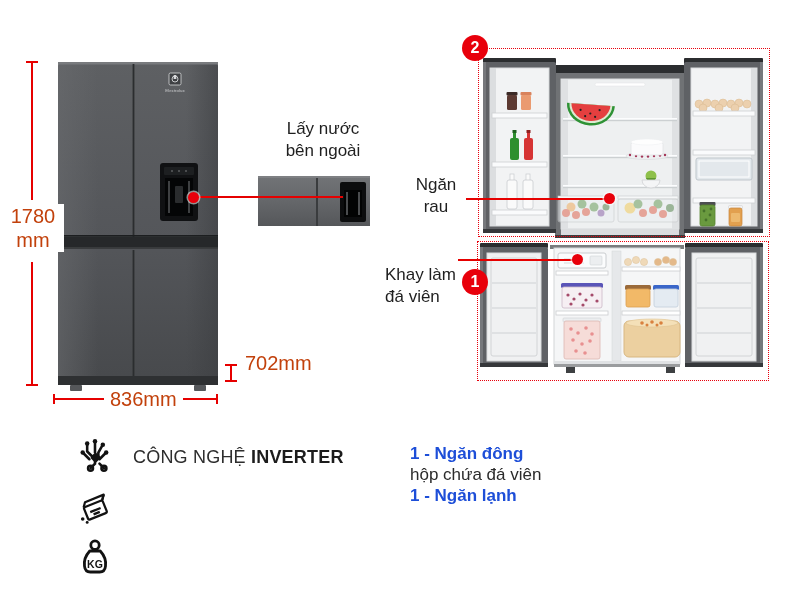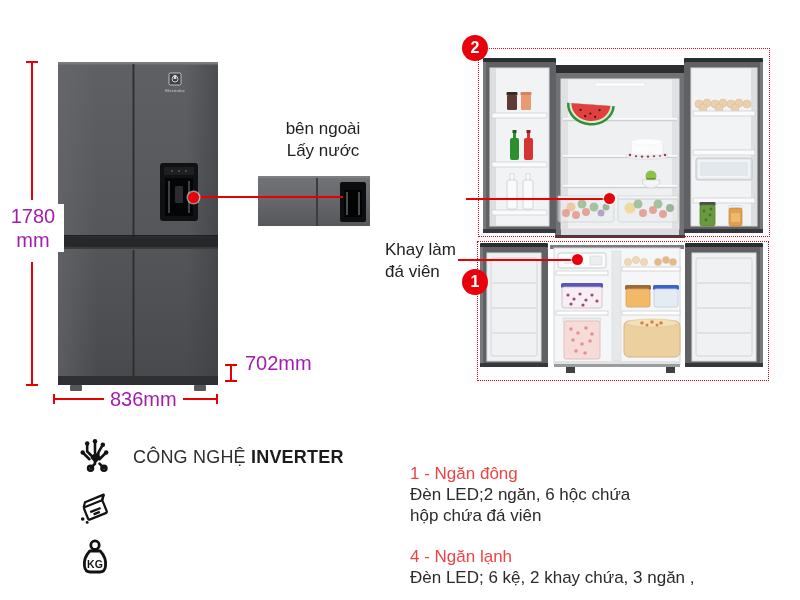--- a/index.html
+++ b/index.html
@@ -10,33 +10,33 @@
   
   .red-line{position:absolute;height:2px;background:#e60000;z-index:6;}
   .red-dot{position:absolute;width:11px;height:11px;border-radius:50%;
            background:#e8000b;box-shadow:0 0 0 1.5px rgba(255,255,255,.55);z-index:7;}
   .dash-box{position:absolute;border:1.6px dotted #e8000b;z-index:5;}
   .badge{position:absolute;width:26px;height:26px;border-radius:50%;background:#e8000b;
          color:#fff;font-weight:bold;font-size:16px;display:flex;align-items:center;
          justify-content:center;z-index:8;}
   
   .callout{position:absolute;font-size:17px;line-height:22px;color:#1f1f1f;z-index:8;}
-  .dim-label{position:absolute;font-size:20px;line-height:24px;color:#a21caf;z-index:8;
+  .dim-label{position:absolute;font-size:20px;line-height:24px;color:#c2410c;z-index:8;
              background:#ffffff;}
   .dim-tick{position:absolute;background:#e60000;z-index:4;}
   
   .spec-row{position:absolute;display:flex;align-items:center;z-index:8;}
   .spec-icon{width:40px;display:flex;justify-content:center;}
   .spec-text{margin-left:18px;font-size:18px;letter-spacing:.2px;color:#2d2d2d;
              white-space:nowrap;}
   .spec-text b{color:#1c1c1c;}
   
   .comp{position:absolute;font-size:17px;line-height:21px;color:#2b2b2b;z-index:8;
         white-space:nowrap;}
-  .comp .title{color:#ef4444;font-weight:normal;margin-top:20px;}
+  .comp .title{color:#1d4ed8;font-weight:bold;}
   
   .inset{position:absolute;left:258px;top:176px;width:112px;height:48px;z-index:3;
          background:linear-gradient(180deg,#717376 0%,#636568 55%,#55575a 100%);
          border-top:2px solid #7e8083;}
   .inset .gap{position:absolute;left:58px;top:0;width:2px;height:48px;background:#3a3c3e;}
   .inset .disp{position:absolute;left:82px;top:4px;width:26px;height:40px;background:#0c0d0e;
                border-radius:2px;}
   .inset .disp .recess{position:absolute;left:4px;top:8px;width:18px;height:27px;background:#020303;}
   .inset .disp .hl1,.inset .disp .hl2{position:absolute;top:10px;width:1.5px;height:23px;background:#4a4c4e;}
   .inset .disp .hl1{left:6px;} .inset .disp .hl2{left:18px;}
@@ -113,22 +113,22 @@
   <div class="dim-tick" style="left:53px;top:398px;width:165px;height:1.6px"></div>
   <div class="dim-tick" style="left:216px;top:394px;width:1.6px;height:10px"></div>
   <div class="dim-label" style="left:104px;top:387px;padding:0 6px">836mm</div>
 
   <div class="dim-tick" style="left:225px;top:364px;width:12px;height:1.6px"></div>
   <div class="dim-tick" style="left:230px;top:364px;width:1.6px;height:17px"></div>
   <div class="dim-tick" style="left:225px;top:380px;width:12px;height:1.6px"></div>
   <div class="dim-label" style="left:245px;top:351px">702mm</div>
 
   <div class="callout" style="left:262px;top:118px;width:122px;text-align:center">
+    <div>Lấy nước</div>
     <div>bên ngoài</div>
-    <div>Lấy nước</div>
   </div>
   <div class="inset">
     <div class="gap"></div>
     <div class="disp">
       <div class="recess"></div>
       <div class="hl1"></div>
       <div class="hl2"></div>
     </div>
   </div>
   <div class="red-line" style="left:196px;top:196px;width:147px"></div>
@@ -384,24 +384,28 @@
       <rect x="215" y="308" width="78" height="4" fill="#35373a"></rect>
     </g>
   </svg>
 
   <div class="dash-box" style="left:478px;top:48px;width:290px;height:187px"></div>
   <div class="dash-box" style="left:477px;top:241px;width:290px;height:138px"></div>
 
   <div class="badge" style="left:462px;top:35px">2</div>
   <div class="badge" style="left:462px;top:269px">1</div>
 
+  <div class="callout" style="left:406px;top:174px;width:60px;text-align:center">
+    <div>Ngăn</div>
+    <div>rau</div>
+  </div>
   <div class="red-line" style="left:466px;top:198px;width:145px"></div>
   <div class="red-dot" style="left:604px;top:193px"></div>
 
-  <div class="callout" style="left:385px;top:239px;width:78px">
+  <div class="callout" style="left:385px;top:264px;width:78px">
     <div>Khay làm</div>
     <div>đá viên</div>
   </div>
   <div class="red-line" style="left:458px;top:259px;width:120px"></div>
   <div class="red-dot" style="left:572px;top:254px"></div>
 
   <div class="spec-row" style="left:75px;top:438px">
     <div class="spec-icon">
       <svg width="38" height="38" viewBox="0 0 34 34" fill="none" stroke="#121212" stroke-width="2.3" stroke-linecap="round">
         <path d="M10,5 v7 l5,5"></path>
@@ -447,19 +451,17 @@
       <svg width="40" height="42" viewBox="0 0 34 36" fill="none" stroke="#121212" stroke-width="2.4" stroke-linejoin="round">
         <circle cx="17" cy="7" r="3.6"></circle>
         <path d="M12.5,12 h9 q5.5,6 4.5,13 q-0.5,5 -5,5 h-8 q-4.5,0 -5,-5 q-1,-7 4.5,-13 z" fill="#ffffff"></path>
         <text x="17" y="26.5" text-anchor="middle" font-size="9" font-weight="bold" fill="#121212" stroke="none" font-family="Liberation Sans, sans-serif">KG</text>
       </svg>
     </div>
   </div>
 
   <div class="comp" style="left:410px;top:443px">
     <div class="title">1 - Ngăn đông</div>
-    <div>Đèn LED;2 ngăn, 6 hộc chứa</div>
     <div>hộp chứa đá viên</div>
-    <div class="title">4 - Ngăn lạnh</div>
-    <div>Đèn LED; 6 kệ, 2 khay chứa, 3 ngăn ,</div>
+    <div class="title">1 - Ngăn lạnh</div>
   </div>
 
 </div>
 
 </body></html>

